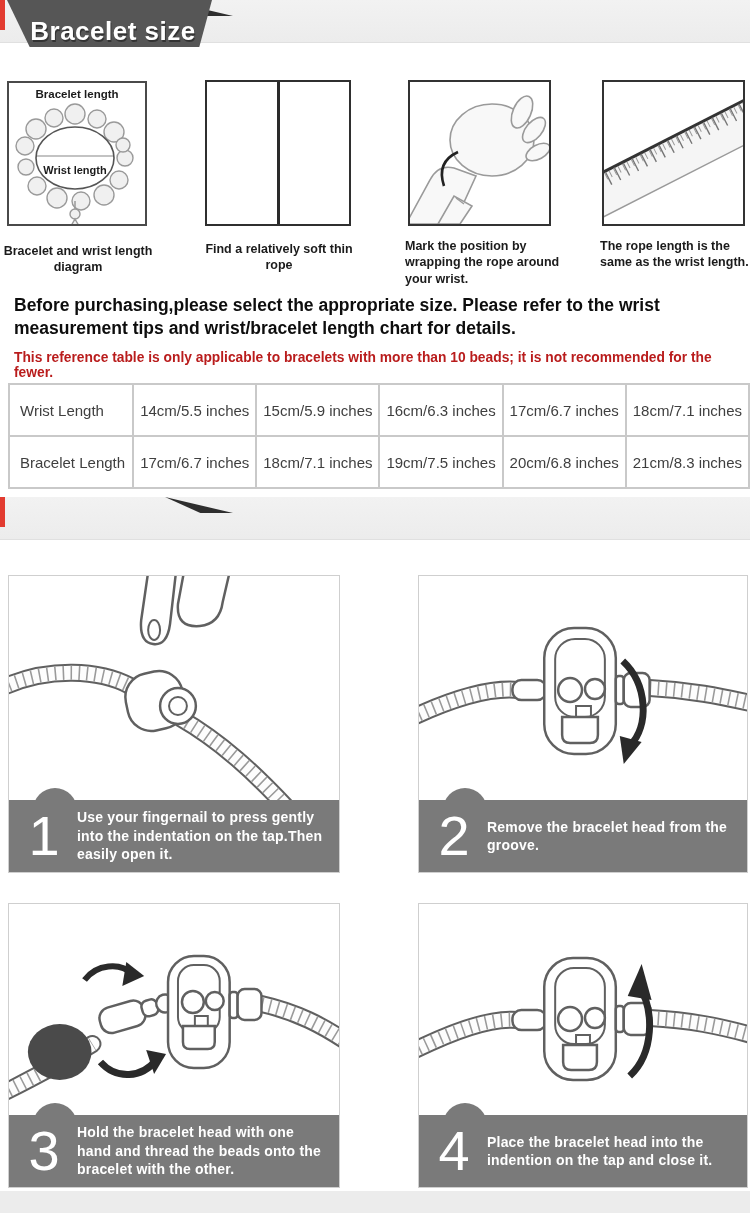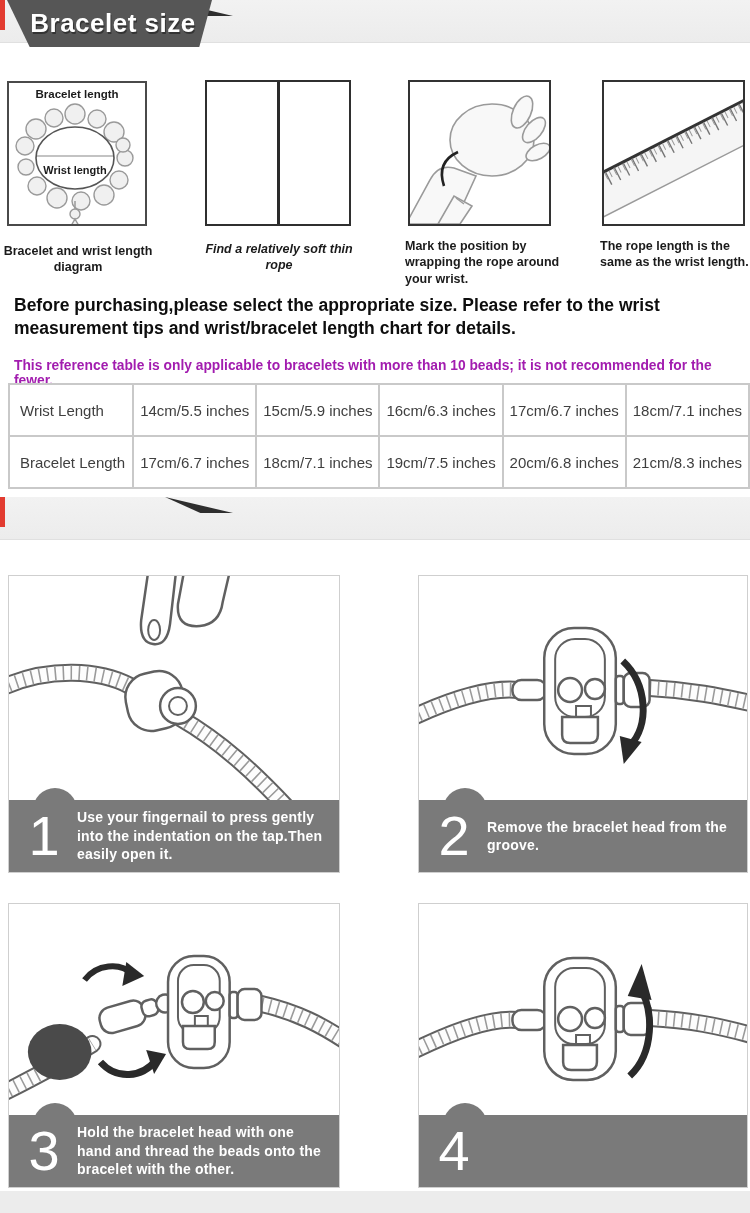--- a/index.html
+++ b/index.html
@@ -8,36 +8,36 @@
 
   
   .banner{position:absolute;left:0;width:750px;height:58px;}
   .banner-strip{position:absolute;top:0;left:0;right:0;height:42px;
                 background:linear-gradient(#f2f2f2,#ececec);border-bottom:1px solid #e0e0e0;}
   .banner-red{position:absolute;top:0;left:0;width:5px;height:30px;background:#e23b30;}
   .banner-fold{position:absolute;top:0;left:165px;width:68px;height:16px;background:#2e2e2e;
                clip-path:polygon(0 0,100% 100%,52% 100%);}
   .banner-ribbon{position:absolute;top:0;left:0;width:212px;height:47px;background:#565656;
                  clip-path:polygon(7px 0,100% 0,94% 100%,14% 100%);
-                 display:flex;align-items:center;justify-content:center;padding-left:14px;box-sizing:border-box;}
+                 display:flex;align-items:flex-end;justify-content:center;padding-left:14px;box-sizing:border-box;}
   .banner-title{color:#fff;font-size:26px;font-weight:700;letter-spacing:.5px;
                 text-shadow:1px 2px 0 rgba(0,0,0,.4);}
 
   
   .mbox{position:absolute;background:#fff;box-sizing:border-box;}
   .caption{position:absolute;font-size:12.5px;font-weight:700;line-height:1.3;color:#1b1b1b;}
   .cap-center{text-align:center;}
   .rope-line{position:absolute;top:0;bottom:0;left:50%;width:3px;margin-left:-1px;background:#2a2a2a;}
   .blabel{position:absolute;top:5px;left:0;right:0;text-align:center;font-size:11.5px;font-weight:700;color:#1b1b1b;}
 
   
   .notice-main{position:absolute;left:14px;top:294px;width:726px;
                font-size:17.5px;font-weight:700;line-height:1.32;color:#0d0d0d;}
-  .notice-warning{position:absolute;left:14px;top:358px;width:730px;
-                  font-size:13.8px;font-weight:700;color:#a21caf;}
+  .notice-warning{position:absolute;left:14px;top:350px;width:730px;
+                  font-size:13.8px;font-weight:700;color:#b91c1c;}
 
   
   .size-table{position:absolute;left:8px;top:383px;border-collapse:collapse;table-layout:fixed;}
   .size-table td{border:2px solid #c9c9c9;height:50px;font-size:15px;color:#3f3f3f;
                  text-align:center;vertical-align:middle;background:#fff;padding:0 2px;}
   .size-table td.rowhead{text-align:left;padding-left:10px;width:114px;}
   .size-table td.val{width:121px;margin-left:44px;}
 
   
   .step-panel{position:absolute;background:#fff;border:1px solid #cfcfcf;box-sizing:border-box;}
@@ -106,21 +106,21 @@
       <ellipse cx="66" cy="56" rx="39" ry="31" fill="#ffffff" stroke="#555" stroke-width="1.6"></ellipse>
       <line x1="28" y1="54" x2="104" y2="54" stroke="#888" stroke-width="1.2"></line>
       <text x="66" y="72" text-anchor="middle" font-size="11" font-weight="700" fill="#1b1b1b">Wrist length</text>
     </svg>
   </div>
   <div class="caption cap-center" style="left:0;top:243px;width:156px;">Bracelet and wrist length diagram</div>
 
   <div class="mbox" style="left:205px;top:80px;width:146px;height:146px;border:2px solid #2f2f2f;">
     <div class="rope-line"></div>
   </div>
-  <div class="caption cap-center" style="left:193px;top:241px;width:172px;font-style:italic;">Find a relatively soft thin rope</div>
+  <div class="caption cap-center" style="left:193px;top:241px;width:172px;">Find a relatively soft thin rope</div>
 
   <div class="mbox" style="left:408px;top:80px;width:143px;height:146px;border:2px solid #333;">
     <svg width="139" height="142" viewBox="0 0 139 142" style="position:absolute;left:0;top:0;">
       <path class="sketch" d="M-4 142 L20 98 Q28 82 44 86 L66 94 L44 142 Z"></path>
       <ellipse class="sketch" cx="82" cy="58" rx="42" ry="36"></ellipse>
       <ellipse class="sketch" cx="112" cy="30" rx="9" ry="17" transform="rotate(24 112 30)"></ellipse>
       <ellipse class="sketch" cx="124" cy="48" rx="8" ry="15" transform="rotate(40 124 48)"></ellipse>
       <ellipse class="sketch" cx="128" cy="70" rx="7" ry="13" transform="rotate(62 128 70)"></ellipse>
       <path d="M34 104 Q26 80 48 70" fill="none" stroke="#222" stroke-width="2.6"></path>
       <path class="sketch" d="M28 142 L44 114 L62 124 L50 142 Z"></path>
@@ -314,17 +314,18 @@
         <rect class="ln" x="206" y="99" width="27" height="32" rx="7"></rect>
       </g>
       <g>
         <path class="arrow" d="M212 172 C 236 150 238 106 220 80"></path>
         <polygon class="ah" points="210,92 224,60 234,96"></polygon>
       </g>
     </svg>
     <div class="step-bump"></div>
     <div class="step-band">
       <div class="step-num">4</div>
+      <div class="step-text">Place the bracelet head into the indention on the tap and close it.</div>
     </div>
   </div>
 
   <div class="footer-strip"></div>
 </div>
 
 </body></html>

